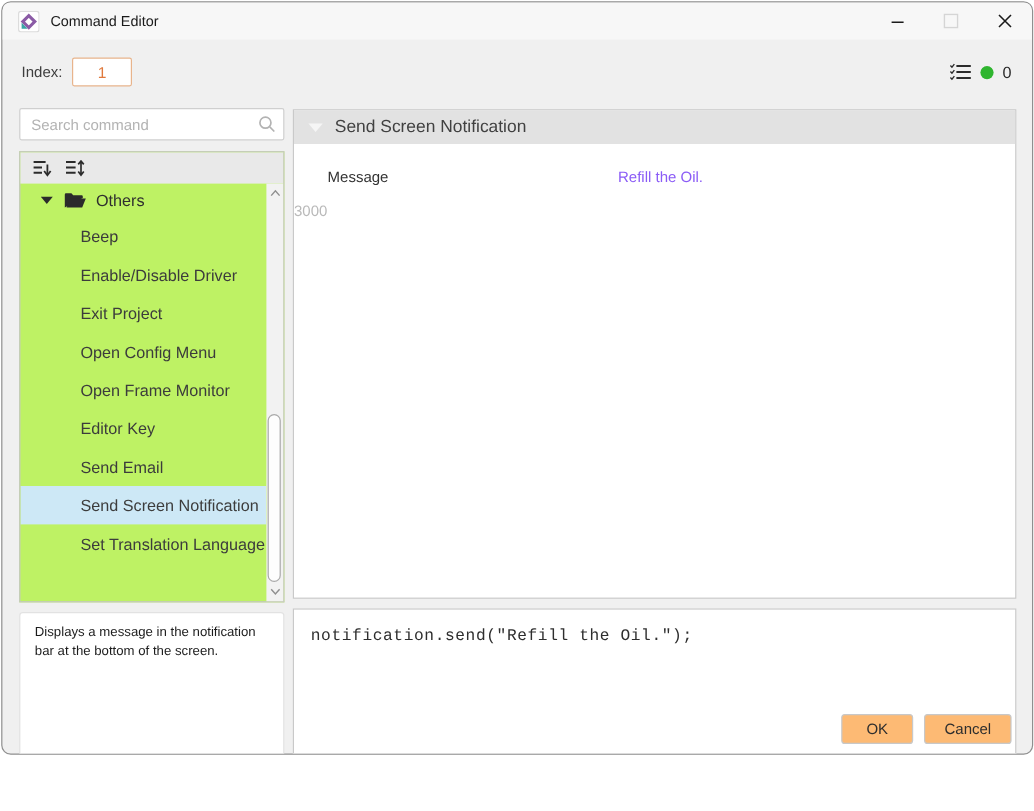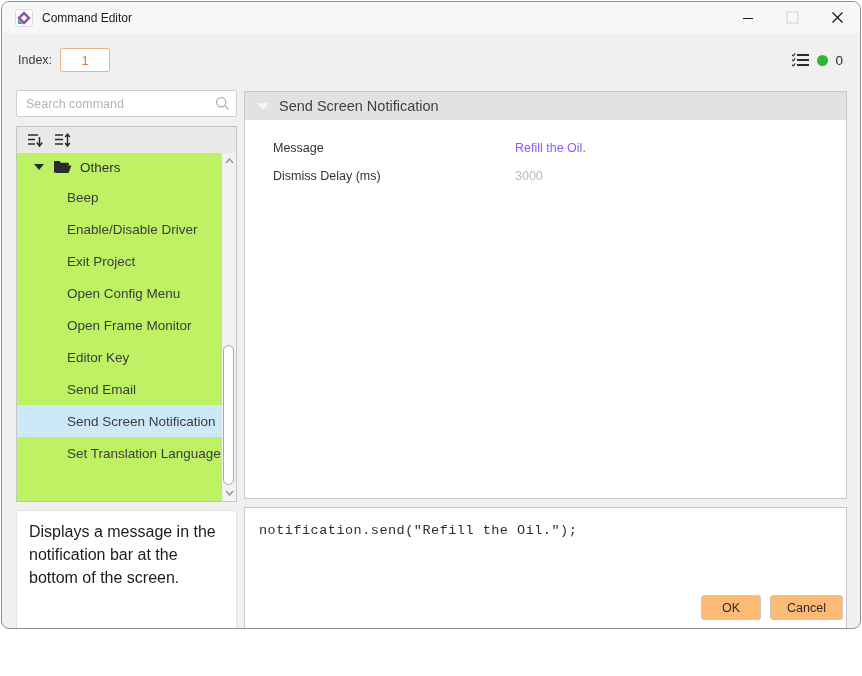--- a/index.html
+++ b/index.html
@@ -79,21 +79,21 @@
   .sb-down { bottom: 1px; }
   .sb-thumb {
     position: absolute; left: 1px; top: 192px; width: 11px; height: 140px;
     background: #fdfdfd; border: 1px solid #a9a9a9; border-radius: 6px;
   }
 
   
   .description {
     position: absolute; top: 508px; left: 14px; width: 221px; height: 122px;
     background: #fff; border: 1px solid #e2e2e2; border-radius: 3px;
-    padding: 9px 12px; font-size: 16px; line-height: 1.45; color: #1c1c1c;
+    padding: 9px 12px; font-size: 11px; line-height: 1.45; color: #1c1c1c;
   }
 
   
   .props-panel {
     position: absolute; top: 89px; left: 242px; width: 603px; height: 408px;
     background: #fff; border: 1px solid #c9c9c9;
   }
   .props-header {
     position: absolute; top: 0; left: 0; right: 0; height: 28px;
     background: #e2e2e2; display: flex; align-items: center;
@@ -259,21 +259,20 @@
     <div class="props-header">
       <span class="hdr-tri"></span>
       <span class="props-title">Send Screen Notification</span>
     </div>
     <div class="props-rows">
       <div class="prop-row">
         <span class="prop-label">Message</span>
         <span class="prop-value val-link">Refill the Oil.</span>
       </div>
       <div class="prop-row">
-        <span class="prop-label">Dismiss Delay (ms)</span>
         <span class="prop-value val-disabled">3000</span>
       </div>
     </div>
   </div>
 
   <div class="code-box">
     <code>notification.send("Refill the Oil.");</code>
   </div>
 
   <div class="footer">

